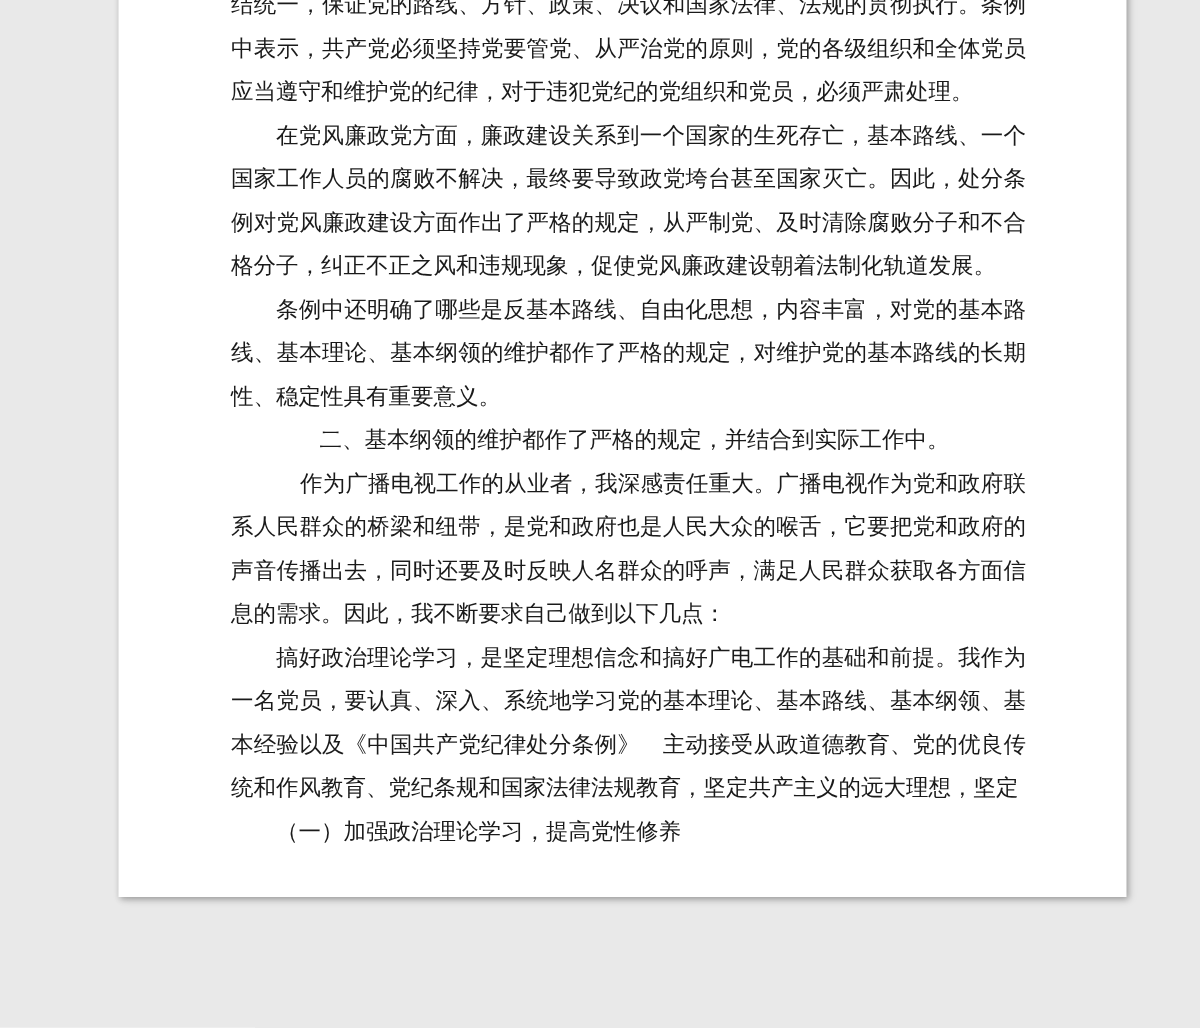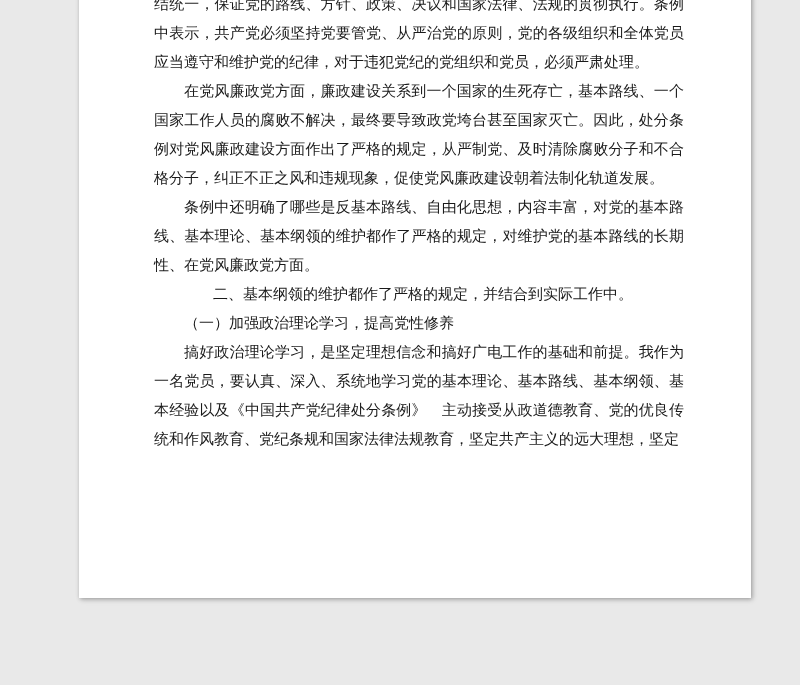--- a/index.html
+++ b/index.html
@@ -47,19 +47,20 @@
   .indent-3 { text-indent: 46px; }
 </style>
 </head>
 <body>
 
 <div class="screen">
   <div class="page">
     <div class="content">
       <p class="indent-0">结统一，保证党的路线、方针、政策、决议和国家法律、法规的贯彻执行。条例中表示，共产党必须坚持党要管党、从严治党的原则，党的各级组织和全体党员应当遵守和维护党的纪律，对于违犯党纪的党组织和党员，必须严肃处理。</p>
       <p class="indent-2">在党风廉政党方面，廉政建设关系到一个国家的生死存亡，基本路线、一个国家工作人员的腐败不解决，最终要导致政党垮台甚至国家灭亡。因此，处分条例对党风廉政建设方面作出了严格的规定，从严制党、及时清除腐败分子和不合格分子，纠正不正之风和违规现象，促使党风廉政建设朝着法制化轨道发展。</p>
-      <p class="indent-2">条例中还明确了哪些是反基本路线、自由化思想，内容丰富，对党的基本路线、基本理论、基本纲领的维护都作了严格的规定，对维护党的基本路线的长期性、在党风廉政党方面。</p>
+      <p class="indent-2">条例中还明确了哪些是反基本路线、自由化思想，内容丰富，对党的基本路线、基本理论、基本纲领的维护都作了严格的规定，对维护党的基本路线的长期性、稳定性具有重要意义。</p>
       <p class="indent-heading">二、基本纲领的维护都作了严格的规定，并结合到实际工作中。</p>
+      <p class="indent-3">作为广播电视工作的从业者，我深感责任重大。广播电视作为党和政府联系人民群众的桥梁和纽带，是党和政府也是人民大众的喉舌，它要把党和政府的声音传播出去，同时还要及时反映人名群众的呼声，满足人民群众获取各方面信息的需求。因此，我不断要求自己做到以下几点：</p>
+      <p class="indent-2">搞好政治理论学习，是坚定理想信念和搞好广电工作的基础和前提。我作为一名党员，要认真、深入、系统地学习党的基本理论、基本路线、基本纲领、基本经验以及《中国共产党纪律处分条例》　主动接受从政道德教育、党的优良传统和作风教育、党纪条规和国家法律法规教育，坚定共产主义的远大理想，坚定</p>
       <p class="indent-2">（一）加强政治理论学习，提高党性修养</p>
-      <p class="indent-2">搞好政治理论学习，是坚定理想信念和搞好广电工作的基础和前提。我作为一名党员，要认真、深入、系统地学习党的基本理论、基本路线、基本纲领、基本经验以及《中国共产党纪律处分条例》　主动接受从政道德教育、党的优良传统和作风教育、党纪条规和国家法律法规教育，坚定共产主义的远大理想，坚定</p>
     </div>
   </div>
 </div>
 
 </body></html>

